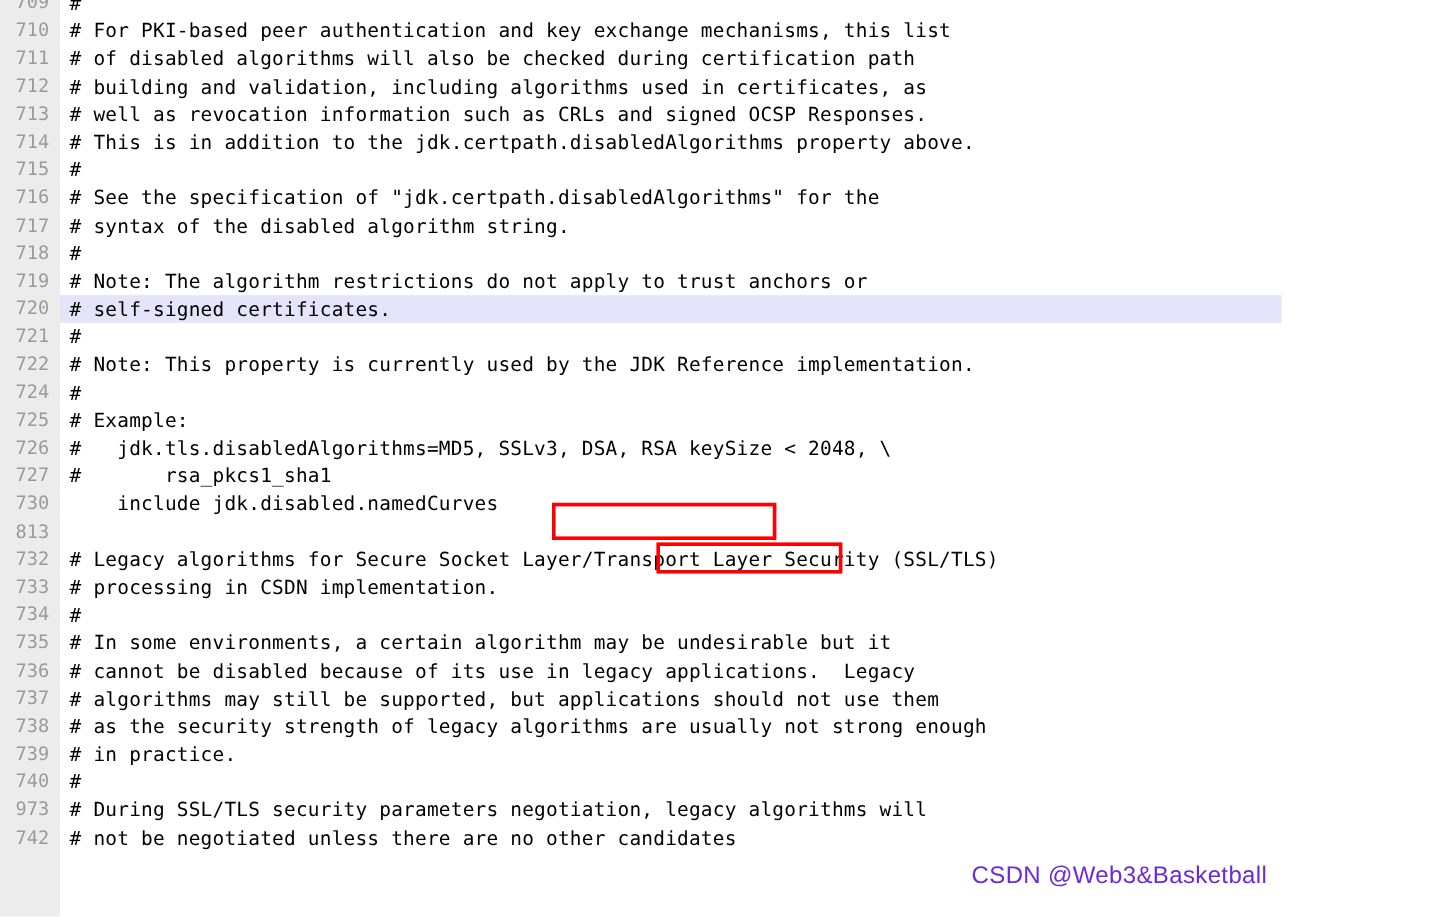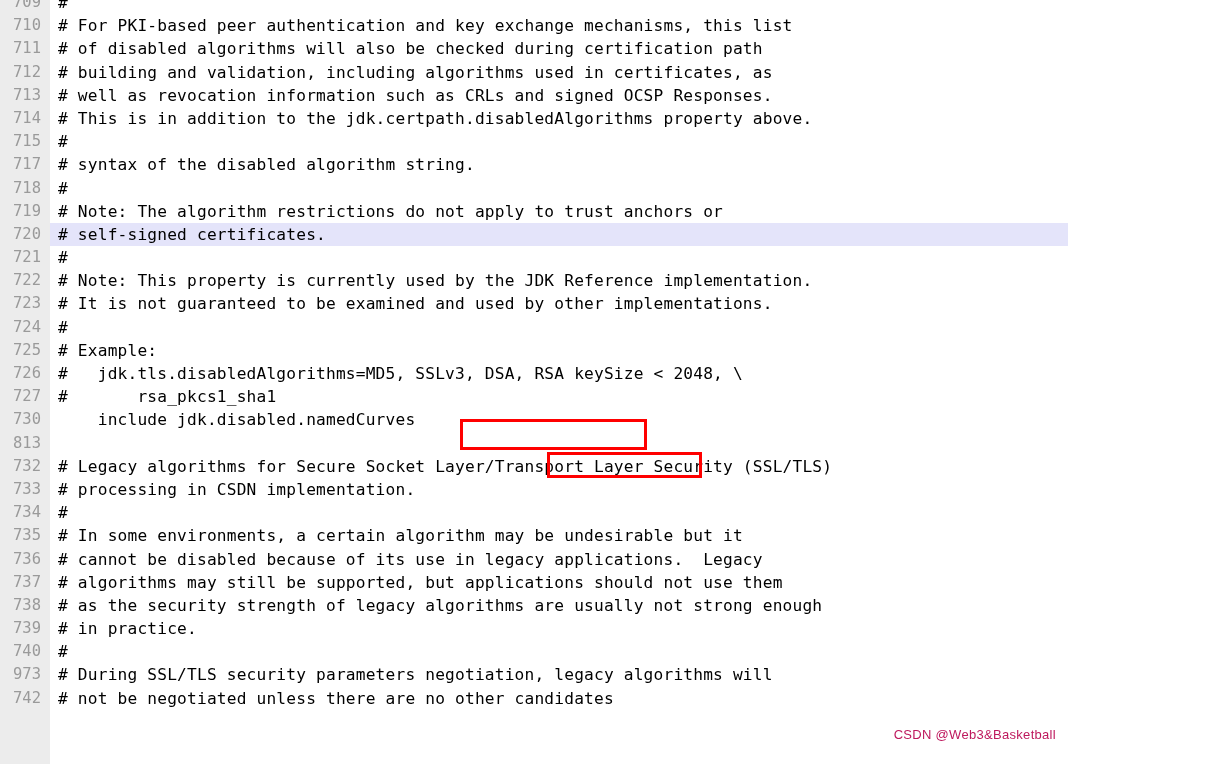--- a/index.html
+++ b/index.html
@@ -102,22 +102,22 @@
     z-index: 5;
     pointer-events: none;
     background: transparent;
   }
 
   
   #watermark {
     position: absolute;
     right: 12px;
     bottom: 22px;
-    color: #be185d;
-    font-size: 13px;
+    color: #6d28d9;
+    font-size: 20px;
     font-family: "Liberation Sans", sans-serif;
     letter-spacing: 0.3px;
     z-index: 6;
     user-select: none;
     white-space: nowrap;
   }
 </style>
 </head>
 <body>
 
@@ -127,27 +127,27 @@
 
   <div id="code-scroll">
 
   <div class="line"><div class="ln">709</div><div class="code-text">#</div></div>
       <div class="line"><div class="ln">710</div><div class="code-text"># For PKI-based peer authentication and key exchange mechanisms, this list</div></div>
       <div class="line"><div class="ln">711</div><div class="code-text"># of disabled algorithms will also be checked during certification path</div></div>
       <div class="line"><div class="ln">712</div><div class="code-text"># building and validation, including algorithms used in certificates, as</div></div>
       <div class="line"><div class="ln">713</div><div class="code-text"># well as revocation information such as CRLs and signed OCSP Responses.</div></div>
       <div class="line"><div class="ln">714</div><div class="code-text"># This is in addition to the jdk.certpath.disabledAlgorithms property above.</div></div>
       <div class="line"><div class="ln">715</div><div class="code-text">#</div></div>
+      <div class="line"><div class="ln">716</div><div class="code-text"># See the specification of "jdk.certpath.disabledAlgorithms" for the</div></div>
       <div class="line"><div class="ln">717</div><div class="code-text"># syntax of the disabled algorithm string.</div></div>
       <div class="line"><div class="ln">718</div><div class="code-text">#</div></div>
       <div class="line"><div class="ln">719</div><div class="code-text"># Note: The algorithm restrictions do not apply to trust anchors or</div></div>
       <div class="line hl"><div class="row-hl" style="background: rgb(228, 228, 250);"></div><div class="ln">720</div><div class="code-text"># self-signed certificates.</div></div>
       <div class="line"><div class="ln">721</div><div class="code-text">#</div></div>
       <div class="line"><div class="ln">722</div><div class="code-text"># Note: This property is currently used by the JDK Reference implementation.</div></div>
-      <div class="line"><div class="ln">723</div><div class="code-text"># It is not guaranteed to be examined and used by other implementations.</div></div>
       <div class="line"><div class="ln">724</div><div class="code-text">#</div></div>
       <div class="line"><div class="ln">725</div><div class="code-text"># Example:</div></div>
       <div class="line"><div class="ln">726</div><div class="code-text">#   jdk.tls.disabledAlgorithms=MD5, SSLv3, DSA, RSA keySize &lt; 2048, \</div></div>
       <div class="line"><div class="ln">727</div><div class="code-text">#       rsa_pkcs1_sha1</div></div>
       <div class="line"><div class="ln">730</div><div class="code-text">    include jdk.disabled.namedCurves</div></div>
       <div class="line"><div class="ln">813</div><div class="code-text"></div></div>
       <div class="line"><div class="ln">732</div><div class="code-text"># Legacy algorithms for Secure Socket Layer/Transport Layer Security (SSL/TLS)</div></div>
       <div class="line"><div class="ln">733</div><div class="code-text"># processing in CSDN implementation.</div></div>
       <div class="line"><div class="ln">734</div><div class="code-text">#</div></div>
       <div class="line"><div class="ln">735</div><div class="code-text"># In some environments, a certain algorithm may be undesirable but it</div></div>

